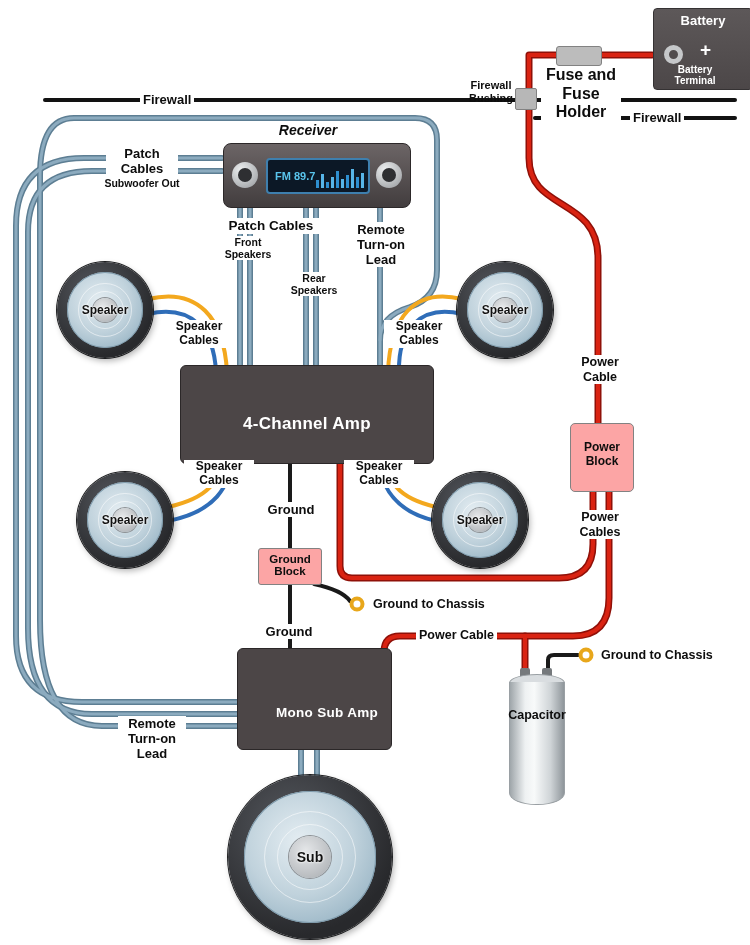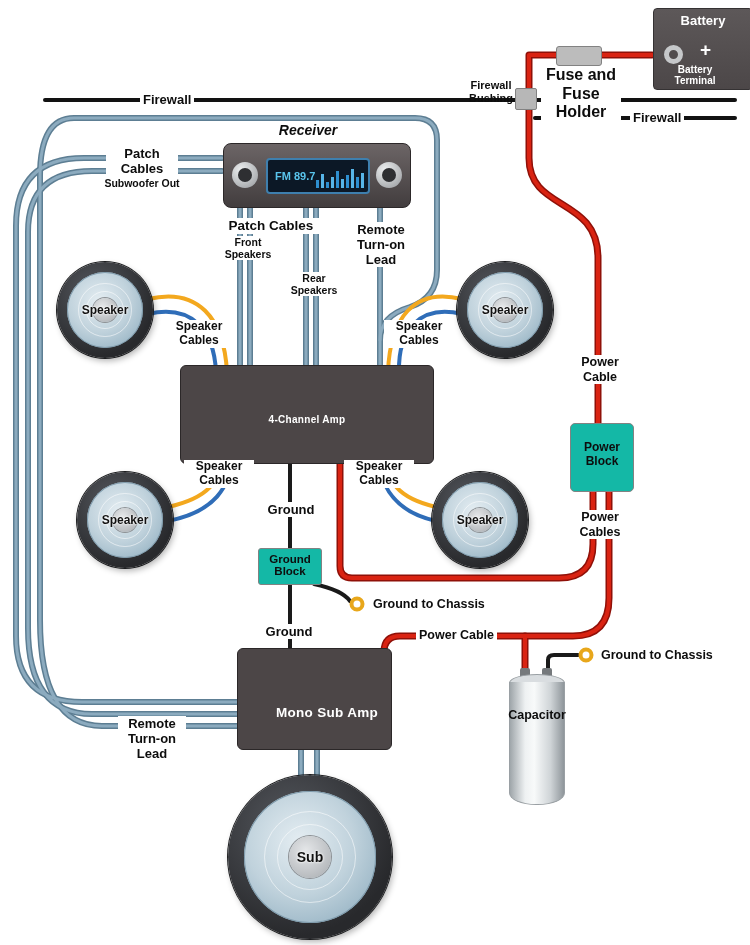--- a/index.html
+++ b/index.html
@@ -14,21 +14,21 @@
 
   
   .battery{left:637px;top:8px;width:98px;height:80px;background:linear-gradient(#5d5859,#4c4748);
            border:1px solid #353233;border-radius:4px;margin-left:16px;}
   .battery .btitle{position:absolute;left:0;right:0;top:4px;text-align:center;color:#fff;font-weight:700;font-size:13px;}
   .battery .ring{position:absolute;left:10px;top:36px;width:9px;height:9px;border:5px solid #c6c8ca;border-radius:50%;background:#514c4d;}
   .battery .plus{position:absolute;left:46px;top:30px;color:#fff;font-weight:700;font-size:19px;}
   .battery .tlabel{position:absolute;left:6px;top:55px;width:70px;text-align:center;color:#fff;font-weight:700;font-size:10px;line-height:1.1;}
 
   
-  .gblock{background:#14b8a6;border:1px solid #828282;border-radius:3px;color:#0d0d0d;
+  .gblock{background:#fca5a5;border:1px solid #828282;border-radius:3px;color:#0d0d0d;
           font-weight:700;text-align:center;}
   .fuse{left:556px;top:46px;width:44px;height:18px;background:#bcbcbc;}
   .bushing{left:515px;top:88px;width:20px;height:20px;background:#b7b7b7;border-radius:2px;}
   .groundblock{left:258px;top:548px;width:64px;height:37px;font-size:11.5px;padding-top:4px;box-sizing:border-box;}
   .powerblock{left:570px;top:423px;width:64px;height:69px;font-size:12px;padding-top:16px;box-sizing:border-box;border-radius:5px;}
 
   
   .receiver{left:214px;top:143px;width:186px;height:63px;border-radius:8px;
             background:linear-gradient(#6c6566,#423d3e);border:1px solid #2c2829;margin-left:9px;}
   .knob{position:absolute;top:18px;width:26px;height:26px;border-radius:50%;
@@ -229,21 +229,21 @@
     <span class="sp-label">Speaker</span>
   </div>
 
   <div class="lbl ctr wbg" style="left:164px;top:320px;width:64px;font-size:12px;">Speaker Cables</div>
   <div class="lbl ctr wbg" style="left:384px;top:320px;width:64px;font-size:12px;">Speaker Cables</div>
   <div class="lbl ctr wbg" style="left:184px;top:460px;width:64px;font-size:12px;">Speaker Cables</div>
   <div class="lbl ctr wbg" style="left:344px;top:460px;width:64px;font-size:12px;">Speaker Cables</div>
 
   <div class="comp amp" style="left:180px;top:365px;width:252px;height:97px;">
     <div class="fins" style="height:34px;"></div>
-    <div class="alabel" style="top:48px;font-size:10px;">4-Channel Amp</div>
+    <div class="alabel" style="top:48px;font-size:17px;">4-Channel Amp</div>
   </div>
 
   <div class="lbl ctr wbg" style="left:567px;top:355px;width:60px;font-size:12.5px;">Power Cable</div>
   <div class="comp gblock powerblock">
     <span>Power Block</span>
   </div>
   <div class="lbl ctr wbg" style="left:565px;top:510px;width:64px;font-size:12.5px;">Power Cables</div>
   <div class="lbl nw wbg" style="left:416px;top:628px;font-size:12.5px;">Power Cable</div>
 
   <div class="lbl ctr nw wbg" style="left:258px;top:502px;width:60px;font-size:13px;">Ground</div>

